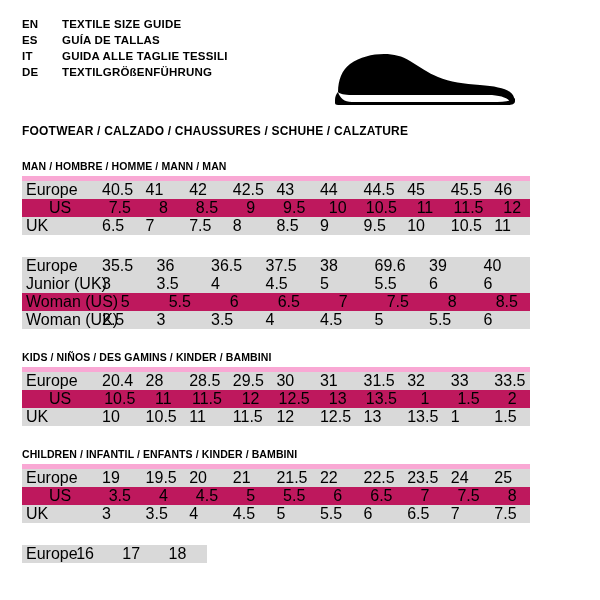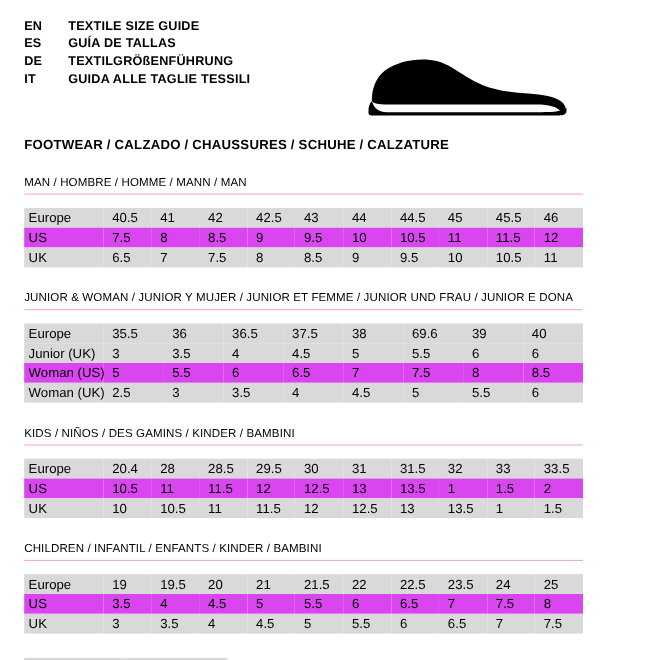--- a/index.html
+++ b/index.html
@@ -58,43 +58,44 @@
     margin-top: 14px;
     margin-bottom: 0;
   }
 
   
   .block {
     margin-top: 22px;
   }
   .block-title {
     font-size: 10.5px;
-    font-weight: normal;
+    font-weight: bold;
     letter-spacing: 0.1px;
     padding-bottom: 4px;
-    border-bottom: 1px solid #f9a8d4;
-    margin-bottom: 12px;
+    border-bottom: 5px solid #f9a8d4;
+    margin-bottom: 0;
   }
   table.sizes {
     border-collapse: collapse;
     width: 100%;
-    font-size: 12px;
+    font-size: 16px;
     table-layout: fixed;
   }
   table.sizes td {
     padding: 3px 0 3px 8px;
     line-height: 12px;
     white-space: nowrap;
     text-align: left;
   }
   table.sizes tr.shaded td {
     background: #d9d9d9;
   }
   table.sizes tr.plain td {
-    background: #d946ef;
+    background: #be185d;
+    text-align: center;
   }
   table.sizes td.rowlabel {
     width: 68px;
     padding-left: 4px;
   }
   
   .babies table.sizes td {
     width: auto;
   }
 </style>
@@ -108,26 +109,26 @@
       <tbody>
         <tr>
           <td class="lang-code">EN</td>
           <td>TEXTILE SIZE GUIDE</td>
         </tr>
         <tr>
           <td class="lang-code">ES</td>
           <td>GUÍA DE TALLAS</td>
         </tr>
         <tr>
+          <td class="lang-code">IT</td>
+          <td>GUIDA ALLE TAGLIE TESSILI</td>
+        </tr>
+        <tr>
           <td class="lang-code">DE</td>
           <td>TEXTILGRÖßENFÜHRUNG</td>
-        </tr>
-        <tr>
-          <td class="lang-code">IT</td>
-          <td>GUIDA ALLE TAGLIE TESSILI</td>
         </tr>
       </tbody>
     </table>
 
     <svg class="shoe-icon" viewBox="0 0 190 70">
       <path d="M6 52 C6 40 10 30 18 24 C28 17 40 14 52 14 C62 14 70 16 78 21 C88 27 96 33 106 37 C118 42 132 44 148 45 C162 46 172 48 178 52 C182 55 183 59 182 62 L178 62 C176 58 170 56 160 55 L20 55 C12 55 8 54 6 52 Z" fill="#000000"></path>
       <path d="M6 52 C4 54 3 57 3 60 L3 63 C3 64 4 65 6 65 L176 65 C180 65 183 64 183 61 L183 58 C180 61 172 62 160 62 L20 62 C12 62 8 58 6 52 Z" fill="#000000"></path>
     </svg>
   </div>
 
@@ -174,21 +175,20 @@
           <td>9.5</td>
           <td>10</td>
           <td>10.5</td>
           <td>11</td>
         </tr>
       </tbody>
     </table>
   </div>
 
   <div class="block">
-    <div class="block-title">JUNIOR &amp; WOMAN / JUNIOR Y MUJER / JUNIOR ET FEMME / JUNIOR UND FRAU / JUNIOR E DONA</div>
     <table class="sizes">
       <tbody>
         <tr class="shaded">
           <td class="rowlabel">Europe</td>
           <td>35.5</td>
           <td>36</td>
           <td>36.5</td>
           <td>37.5</td>
           <td>38</td>
           <td>69.6</td>

